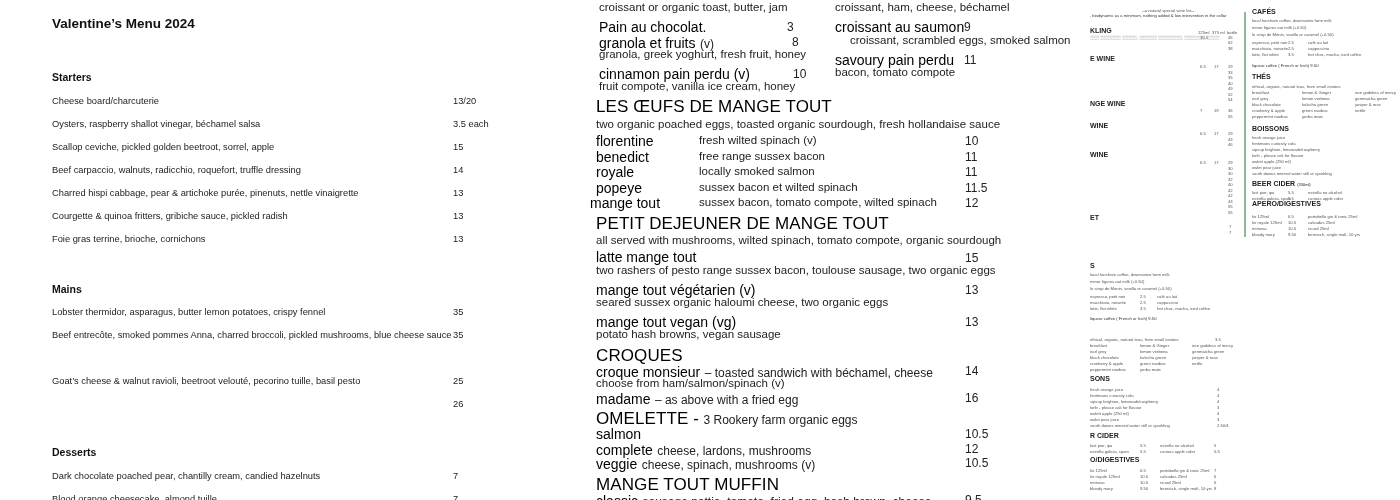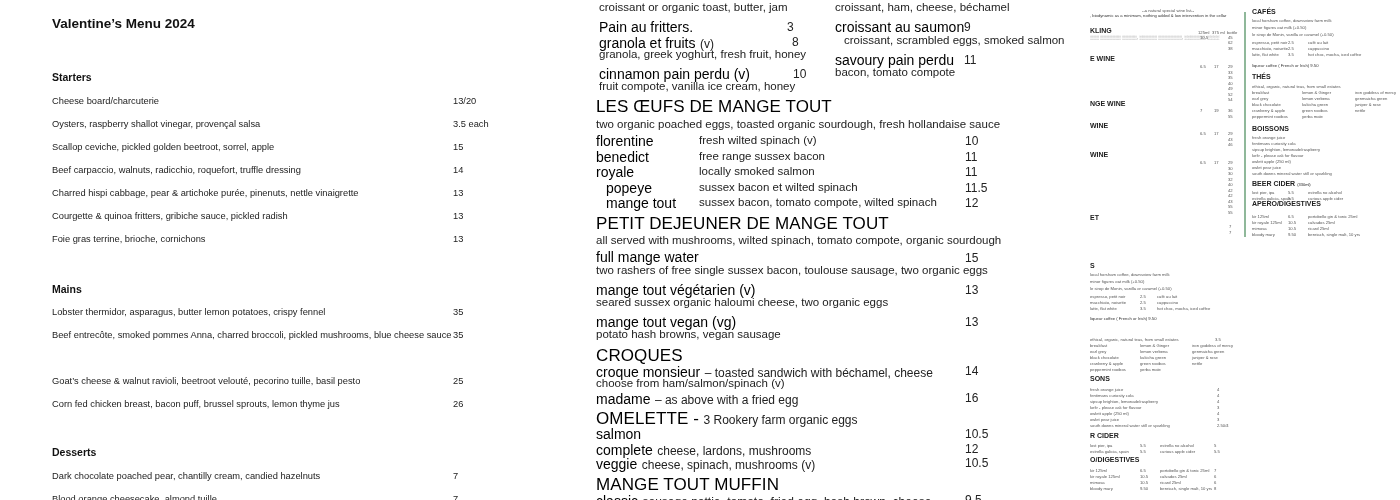--- a/index.html
+++ b/index.html
@@ -33,21 +33,21 @@
 
 <div class="left">
   <div class="title">Valentine’s Menu 2024</div>
 
   <div class="sec-h" style="top:71px">Starters</div>
   <div class="row" style="top:96px">
       <span class="dish">Cheese board/charcuterie</span>
       <span class="price">13/20</span>
     </div>
   <div class="row" style="top:119px">
-      <span class="dish">Oysters, raspberry shallot vinegar, provençal salsa</span>
+      <span class="dish">Oysters, raspberry shallot vinegar, béchamel salsa</span>
       <span class="price">3.5 each</span>
     </div>
   <div class="row" style="top:142px">
       <span class="dish">Scallop ceviche, pickled golden beetroot, sorrel, apple</span>
       <span class="price">15</span>
     </div>
   <div class="row" style="top:165px">
       <span class="dish">Beef carpaccio, walnuts, radicchio, roquefort, truffle dressing</span>
       <span class="price">14</span>
     </div>
@@ -71,87 +71,86 @@
     </div>
   <div class="row" style="top:330px">
       <span class="dish">Beef entrecôte, smoked pommes Anna, charred broccoli, pickled mushrooms, blue cheese sauce</span>
       <span class="price">35</span>
     </div>
   <div class="row" style="top:376px">
       <span class="dish">Goat’s cheese &amp; walnut ravioli, beetroot velouté, pecorino tuille, basil pesto</span>
       <span class="price">25</span>
     </div>
   <div class="row" style="top:399px">
-      <span class="dish">Corn fed chicken breast, bacon puff, brussel sprouts, lemon thyme jus</span>
       <span class="price">26</span>
     </div>
 
   <div class="sec-h" style="top:446px">Desserts</div>
   <div class="row" style="top:471px">
       <span class="dish">Dark chocolate poached pear, chantilly cream, candied hazelnuts</span>
       <span class="price">7</span>
     </div>
   <div class="row" style="top:494px">
       <span class="dish">Blood orange cheesecake, almond tuille</span>
       <span class="price">7</span>
     </div>
 </div>
 
 <div class="mid">
 
   <div class="abs desc" style="left:9px;top:1px">croissant or organic toast, butter, jam</div>
   <div class="abs desc" style="left:245px;top:1px">croissant, ham, cheese, béchamel</div>
 
-  <div class="abs name" style="left:9px;top:19px">Pain au fritters.</div>
+  <div class="abs name" style="left:9px;top:19px">Pain au chocolat.</div>
   <div class="abs price" style="left:197px;top:20px">3</div>
 
   <div class="abs" style="left:9px;top:34px"><span class="name">granola et fruits</span> <span class="light">(v)</span></div>
   <div class="abs price" style="left:202px;top:35px">8</div>
   <div class="abs desc" style="left:9px;top:48px">granola, greek yoghurt, fresh fruit, honey</div>
 
   <div class="abs name" style="left:9px;top:66px">cinnamon pain perdu (v)</div>
   <div class="abs price" style="left:203px;top:67px">10</div>
   <div class="abs desc" style="left:9px;top:80px">fruit compote, vanilla ice cream, honey</div>
 
   <div class="abs name" style="left:245px;top:19px">croissant au saumon</div>
   <div class="abs price" style="left:374px;top:20px">9</div>
-  <div class="abs desc" style="left:254px;top:34px">croissant, scrambled eggs, smoked salmon</div>
+  <div class="abs desc" style="left:260px;top:34px">croissant, scrambled eggs, smoked salmon</div>
   <div class="abs name" style="left:245px;top:52px">savoury pain perdu</div>
   <div class="abs price" style="left:374px;top:53px">11</div>
   <div class="abs desc" style="left:245px;top:66px">bacon, tomato compote</div>
 
   <div class="abs desc" style="left:6px;top:118px">two organic poached eggs, toasted organic sourdough, fresh hollandaise sauce</div>
   <div class="abs head" style="left:6px;top:97px">LES ŒUFS DE MANGE TOUT</div>
 
   <div class="abs name" style="left:6px;top:133px">florentine</div>
   <div class="abs desc" style="left:109px;top:134px">fresh wilted spinach (v)</div>
   <div class="abs price" style="left:375px;top:134px">10</div>
 
   <div class="abs name" style="left:6px;top:149px">benedict</div>
   <div class="abs desc" style="left:109px;top:150px">free range sussex bacon</div>
   <div class="abs price" style="left:375px;top:150px">11</div>
 
   <div class="abs name" style="left:6px;top:164px">royale</div>
   <div class="abs desc" style="left:109px;top:165px">locally smoked salmon</div>
   <div class="abs price" style="left:375px;top:165px">11</div>
 
-  <div class="abs name" style="left:16px;top:180px">popeye</div>
+  <div class="abs name" style="left:6px;top:180px">popeye</div>
   <div class="abs desc" style="left:109px;top:181px">sussex bacon et wilted spinach</div>
   <div class="abs price" style="left:375px;top:181px">11.5</div>
 
-  <div class="abs name" style="left:16px;top:195px">mange tout</div>
+  <div class="abs name" style="left:0;top:195px">mange tout</div>
   <div class="abs desc" style="left:109px;top:196px">sussex bacon, tomato compote, wilted spinach</div>
   <div class="abs price" style="left:375px;top:196px">12</div>
 
   <div class="abs head" style="left:6px;top:214px">PETIT DEJEUNER DE MANGE TOUT</div>
   <div class="abs desc" style="left:6px;top:234px">all served with mushrooms, wilted spinach, tomato compote, organic sourdough</div>
 
-  <div class="abs name" style="left:6px;top:249px">full mange water</div>
+  <div class="abs name" style="left:6px;top:249px">latte mange tout</div>
   <div class="abs price" style="left:375px;top:251px">15</div>
-  <div class="abs desc" style="left:6px;top:264px">two rashers of free single sussex bacon, toulouse sausage, two organic eggs</div>
+  <div class="abs desc" style="left:6px;top:264px">two rashers of pesto range sussex bacon, toulouse sausage, two organic eggs</div>
 
   <div class="abs name" style="left:6px;top:282px">mange tout végétarien (v)</div>
   <div class="abs price" style="left:375px;top:283px">13</div>
   <div class="abs desc" style="left:6px;top:296px">seared sussex organic haloumi cheese, two organic eggs</div>
 
   <div class="abs name" style="left:6px;top:314px">mange tout vegan (vg)</div>
   <div class="abs price" style="left:375px;top:315px">13</div>
   <div class="abs desc" style="left:6px;top:328px">potato hash browns, vegan sausage</div>
 
   <div class="abs head" style="left:6px;top:346px">CROQUES</div>

